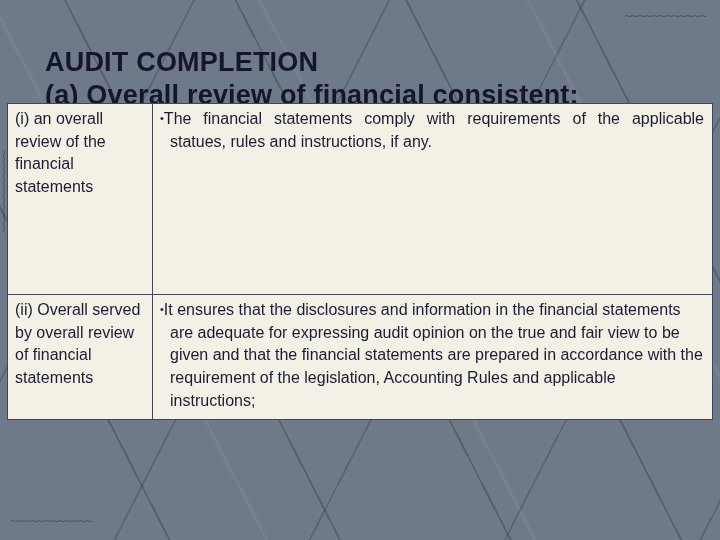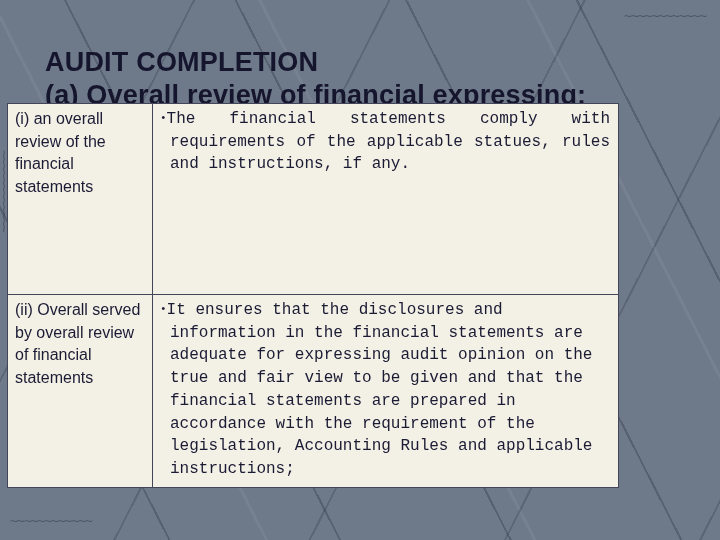--- a/index.html
+++ b/index.html
@@ -24,50 +24,50 @@
   .squiggle-topright { right: 14px; top: 8px; }
 
   .title-block { position: absolute; left: 45px; top: 46px; }
   .title-line {
     font-size: 27px; font-weight: bold; line-height: 1.24;
     color: var(--title, #15152e); letter-spacing: 0.2px;
   }
   .underlined { text-decoration: underline; text-underline-offset: 2px; }
 
   .content-table {
-    position: absolute; left: 7px; top: 103px; width: 612px;
+    position: absolute; left: 7px; top: 103px; width: 706px;
     display: grid; grid-template-columns: 145px 1fr; grid-template-rows: 191px auto;
     background: var(--cell-bg, #f3f0e6);
     border: 1px solid var(--border, #44445a);
   }
   .cell {
     padding: 4px 8px 6px 7px;
     color: var(--text, #1b1b34);
     font-size: 16px; line-height: 1.42;
     vertical-align: top;
   }
   .label-cell { border-right: 1px solid var(--border, #44445a); padding-right: 4px; }
   .r1 { border-bottom: 1px solid var(--border, #44445a); }
 
-  .bullet { padding-left: 10px; text-indent: -10px; font-family: Liberation Mono, monospace; }
+  .bullet { padding-left: 10px; text-indent: -10px; }
   .justify .bullet { text-align: justify; }
   .dot { font-size: 11px; vertical-align: 2px; }
 </style>
 </head>
 <body>
 
 <div class="slide">
 
   <div class="squiggle squiggle-left">~~~~~~~~~~~~</div>
   <div class="squiggle squiggle-bottom">~~~~~~~~~~~~</div>
   <div class="squiggle squiggle-topright">~~~~~~~~~~~~</div>
 
   <div class="title-block">
     <div class="title-line">AUDIT COMPLETION</div>
-    <div class="title-line underlined">(a) Overall review of financial expressing:</div>
+    <div class="title-line underlined">(a) Overall review of financial consistent:</div>
   </div>
 
   <div class="content-table">
 
     <div class="cell label-cell r1">(i) an overall review of the financial statements</div>
 
     <div class="cell body-cell r1 justify">
       <p class="bullet"><span class="dot">•</span><span>The financial statements comply with requirements of the applicable statues, rules and instructions, if any.</span></p>
     </div>
 

